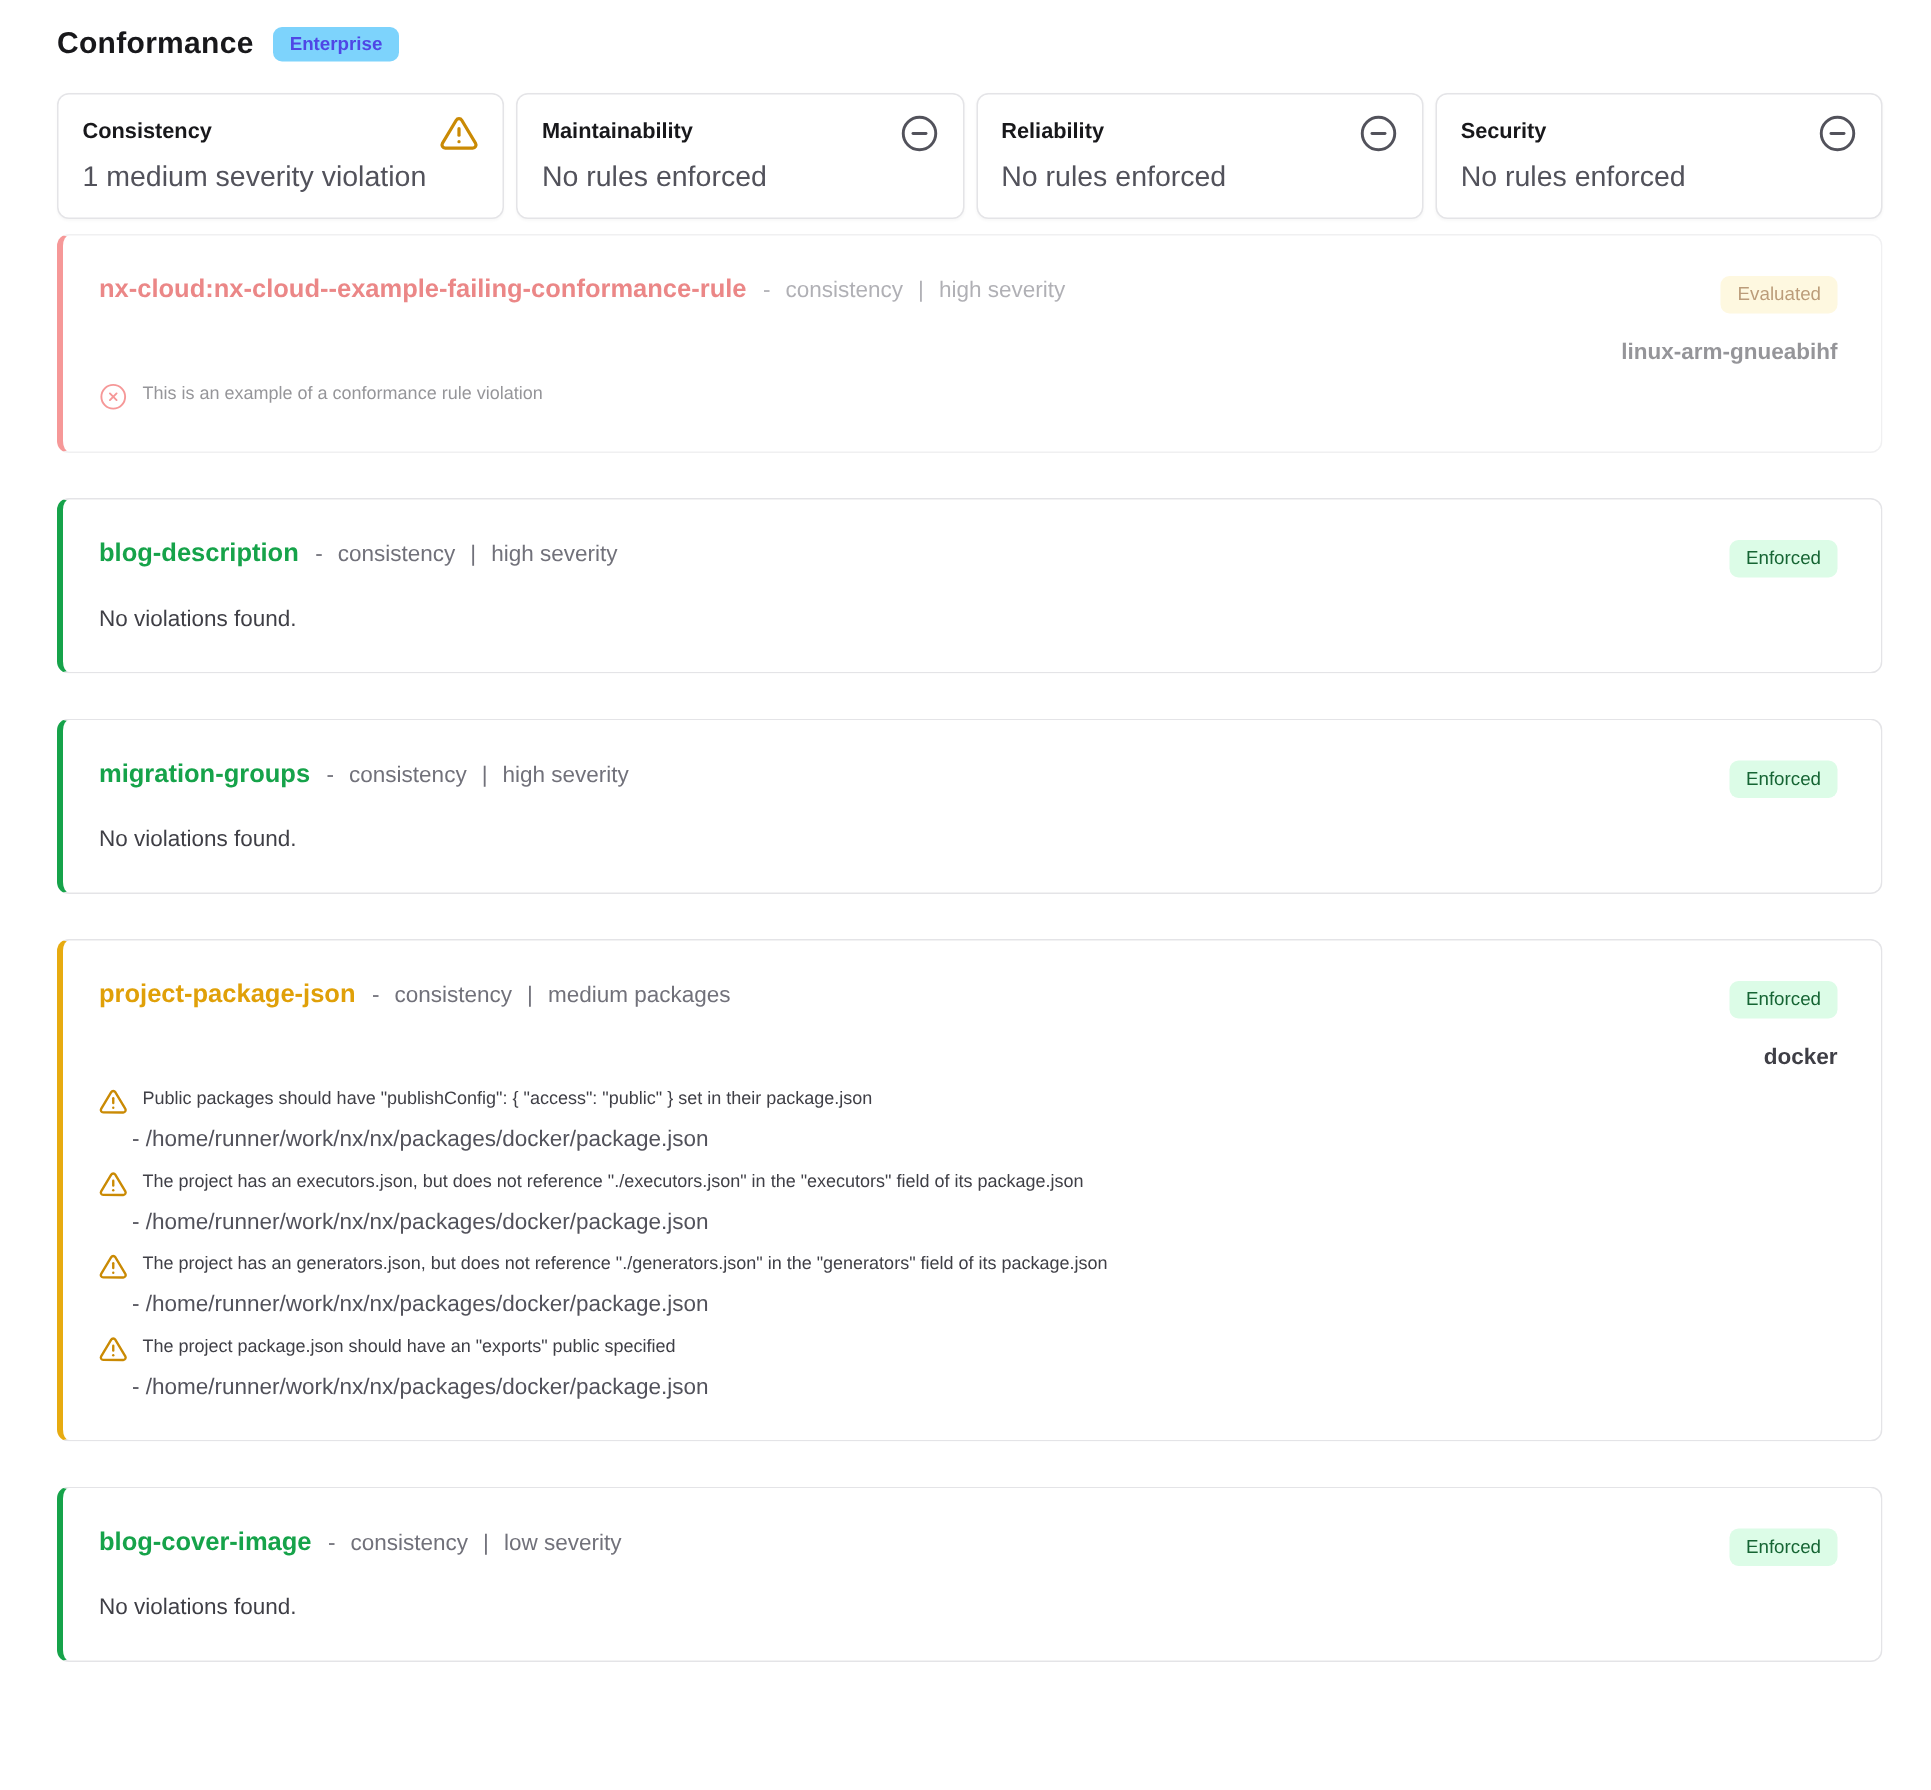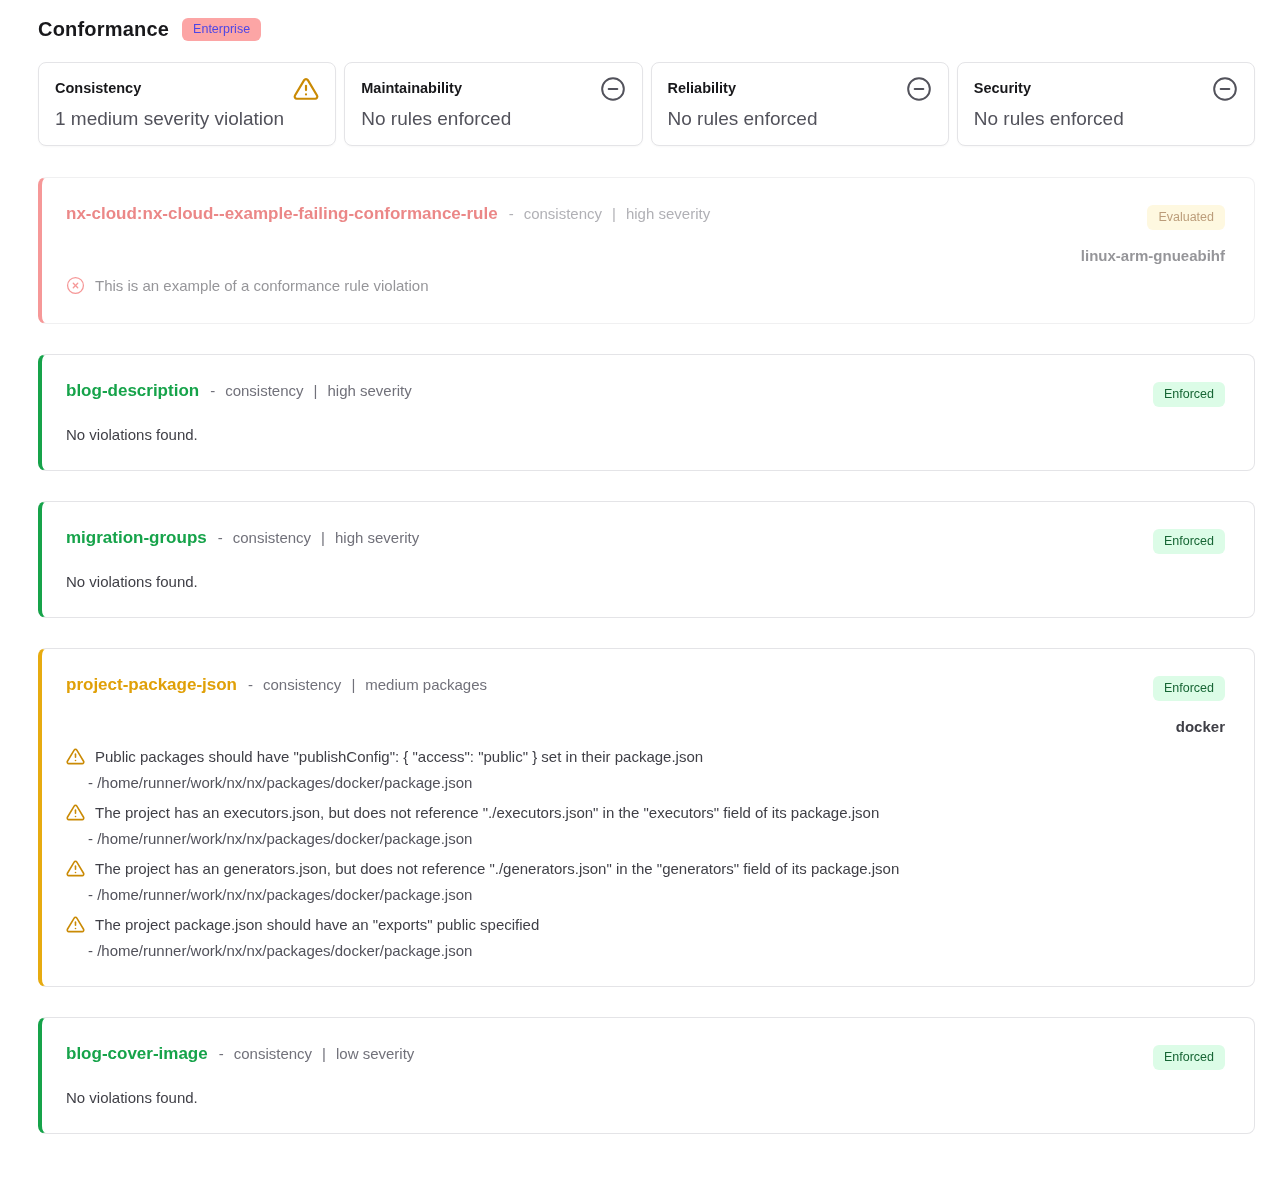--- a/index.html
+++ b/index.html
@@ -15,43 +15,43 @@
     margin-left: 38px;
     width: 1217px;
     padding-top: 18px;
     padding-bottom: 36px;
   }
 
   
   .page-header { display: flex; align-items: center; gap: 13px; }
   .page-title { font-size: 20px; font-weight: 700; letter-spacing: 0.2px; color: #18181b; }
   .enterprise-badge {
-    background: #fca5a5; color: #4f46e5;
-    font-size: 12.5px; font-weight: 400;
+    background: #7dd3fc; color: #4f46e5;
+    font-size: 12.5px; font-weight: 700;
     padding: 4px 11px; border-radius: 6px; line-height: 1.2; text-align: right;
   }
 
   
   .summary-row { display: flex; gap: 8px; margin-top: 21px; }
   .summary-card {
     flex: 1; height: 84px;
     background: #fff;
     border: 1px solid #e4e4e7; border-radius: 8px;
     padding: 13px 16px 15px 16px;
     display: flex; flex-direction: column; justify-content: space-between;
     box-shadow: 0 1px 2px rgba(0,0,0,0.03);
   }
   .summary-top { display: flex; justify-content: space-between; align-items: flex-start; }
   .summary-title { font-size: 14.5px; font-weight: 700; color: #18181b; padding-top: 4px; }
   .summary-icon { width: 26px; height: 26px; }
   .summary-icon svg { width: 26px; height: 26px; display: block; }
   .summary-status { font-size: 19px; color: #52525b; }
 
   
-  .rules-list { margin-top: 31px; display: flex; flex-direction: column; gap: 30px; }
+  .rules-list { margin-top: 10px; display: flex; flex-direction: column; gap: 30px; }
   .rule-card {
     background: #fff;
     border: 1px solid #e4e4e7;
     border-left: 4px solid #a1a1aa;
     border-radius: 8px;
     padding: 26px 29px 27px 24px;
   }
   .rule-card.faded { opacity: 0.55; }
   .rule-card.state-failing  { border-left-color: #ef4444; }
   .rule-card.state-passing  { border-left-color: #16a34a; }
@@ -72,21 +72,21 @@
   .badge.enforced  { background: #dcfce7; color: #166534; }
   .badge.evaluated { background: #fef3c7; color: #854d0e; }
 
   .rule-project { margin-top: 17px; font-size: 15px; font-weight: 700; color: #3f3f46; text-align: right; }
   .no-violations { margin-top: 19px; font-size: 15px; color: #3f3f46; }
 
   .violations { margin-top: 11px; display: flex; flex-direction: column; gap: 11px; }
   .violation { display: grid; grid-template-columns: 29px 1fr; align-items: start; }
   .violation-icon { width: 19px; height: 19px; margin-top: 1px; }
   .violation-icon svg { width: 19px; height: 19px; display: block; }
-  .violation-message { grid-column: 2; font-size: 15px; color: #3f3f46; line-height: 1.4; }
+  .violation-message { grid-column: 2; font-size: 12px; color: #3f3f46; line-height: 1.4; }
   .violation-path { grid-column: 2; margin-left: -7px; margin-top: 7px; font-size: 15px; color: #52525b; }
 </style>
 </head>
 <body>
 
 <div class="container">
   <div class="page-header">
     <span class="page-title">Conformance</span>
     <span class="enterprise-badge">Enterprise</span>
   </div>

